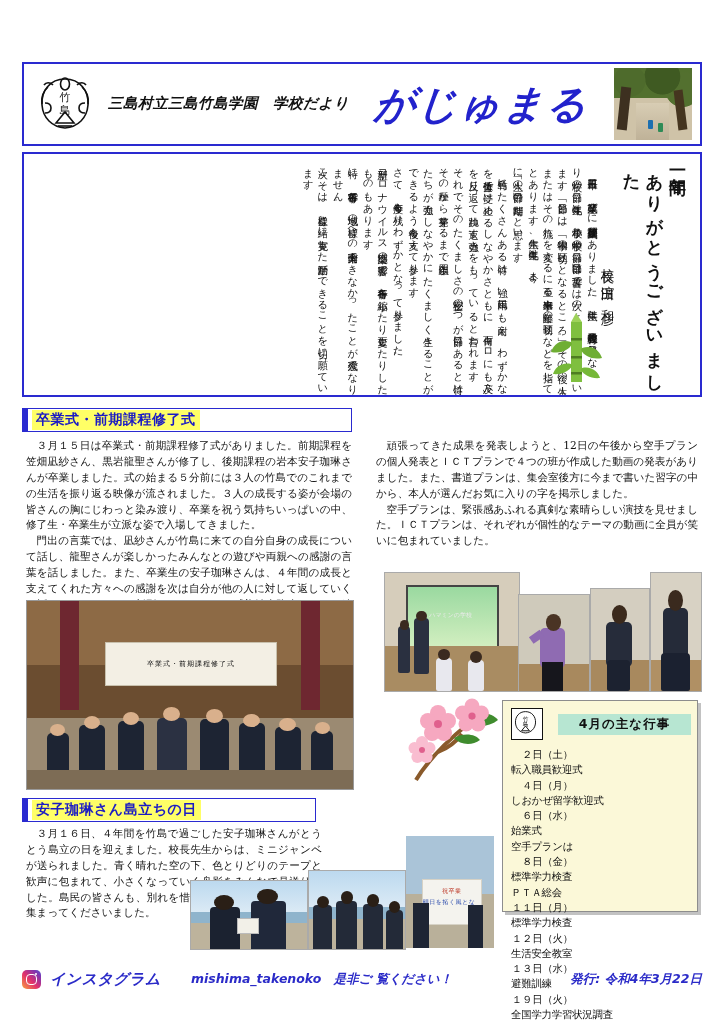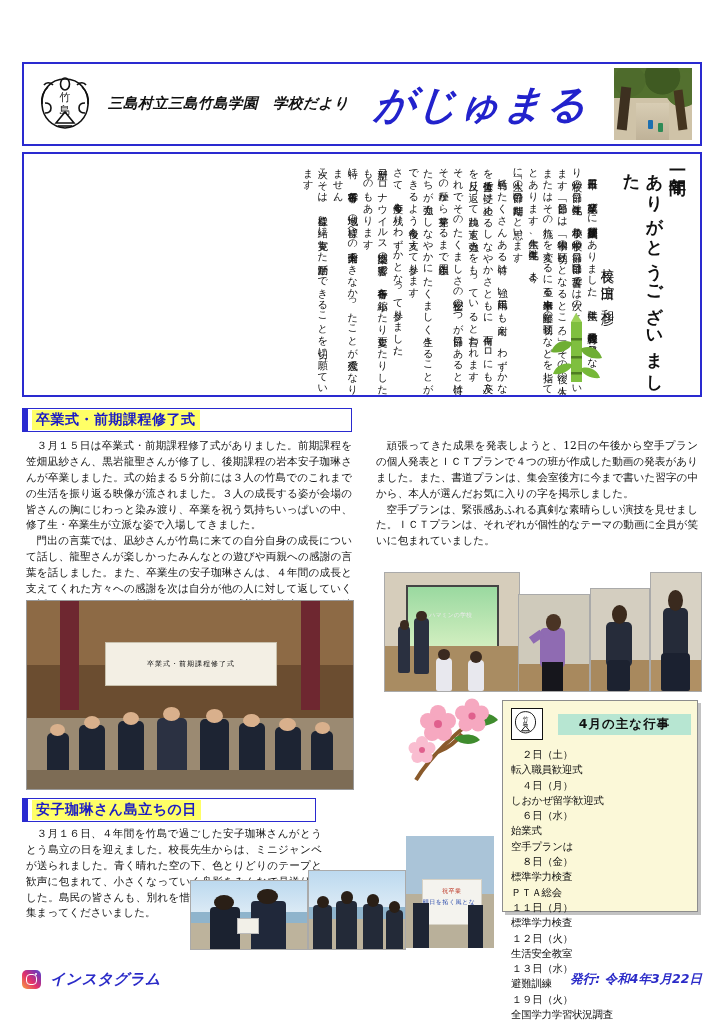--- a/index.html
+++ b/index.html
@@ -511,16 +511,17 @@
       <div class="ev-row">
         <div class="ev-d">２９日（金）</div>
         <div class="ev-n">昭和の日</div>
       </div>
     </div>
   </div>
 
   <div class="footer">
     <div class="ig"></div>
     <div class="ig-lbl">インスタグラム</div>
+    <div class="ig-handle">mishima_takenoko　是非ご 覧ください！</div>
     <div class="pubdate">発行: 令和4年3月22日</div>
   </div>
 
 </div>
 
 </body></html>

